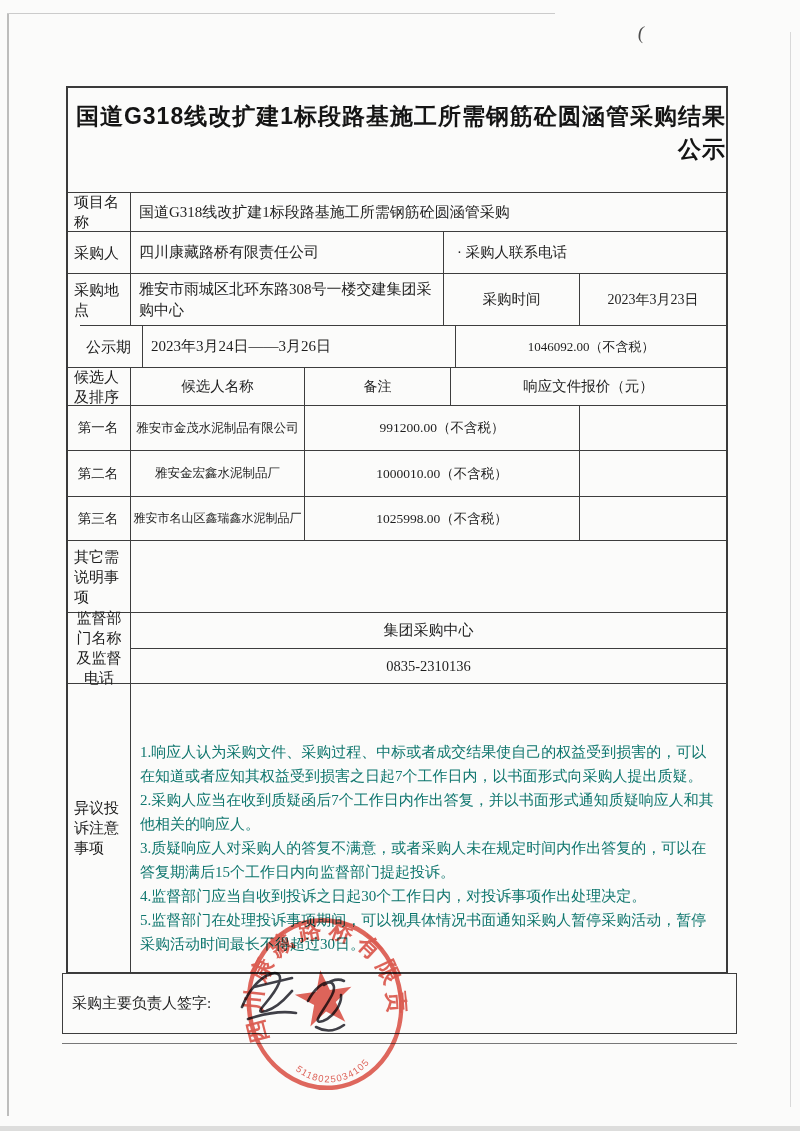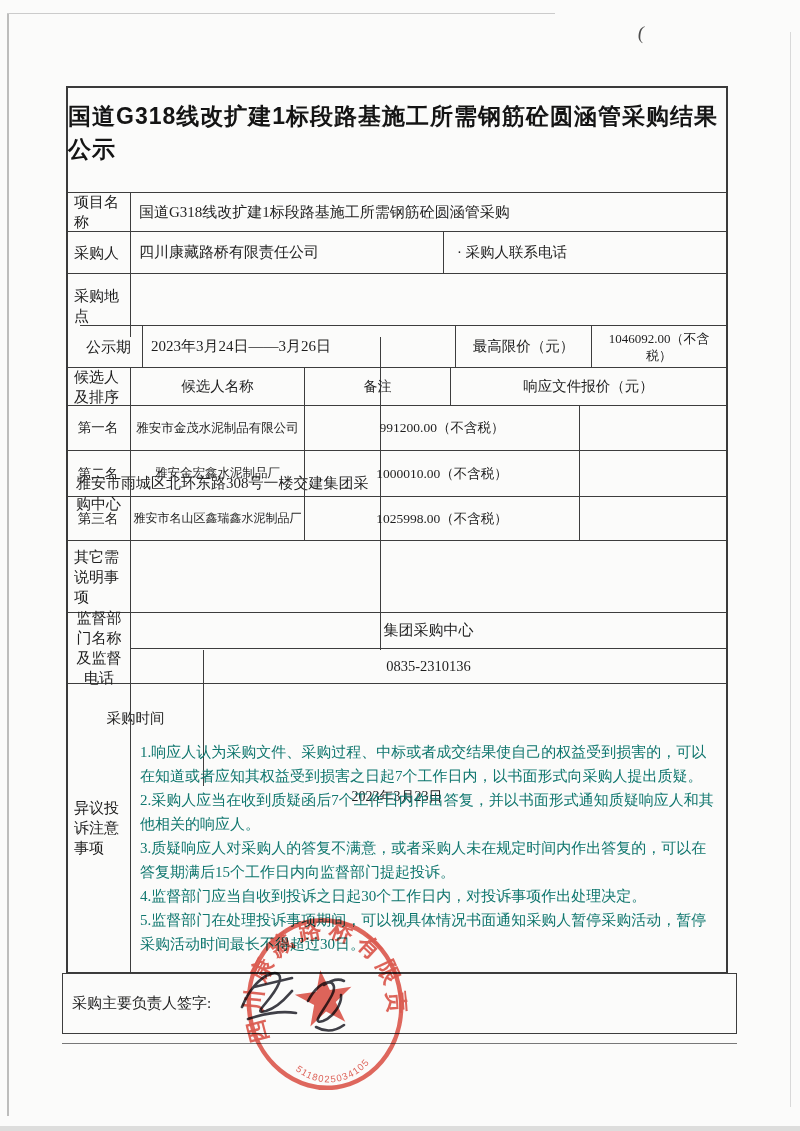--- a/index.html
+++ b/index.html
@@ -20,37 +20,37 @@
   }
   
   .doc {
     position:absolute; left:66px; top:86px; width:662px;
     border:2px solid #3a3a3a;
   }
   .row { display:flex; border-top:1.5px solid #3d3d3d; }
   .row:first-child { border-top:none; }
   .cell { border-right:1.5px solid #3d3d3d; display:flex; align-items:center; }
   .cell:last-child { border-right:none; }
-  .title-row { display:block; height:104px; text-align:left; padding-top:12px; }
+  .title-row { display:block; height:104px; text-align:right; padding-top:12px; }
   .title-line {
     font-family:"Liberation Sans","DejaVu Sans",sans-serif;
     font-weight:bold; font-size:23px; line-height:33px; letter-spacing:1px; color:#141414;
   }
   .label-cell {
     width:63px; flex:0 0 63px; padding:2px 4px 2px 6px;
     font-size:15px; line-height:20px; color:#202020;
   }
   .label-center { justify-content:center; text-align:center; padding-left:4px; }
   .value-cell { padding:3px 8px; font-size:15px; line-height:21px; }
   .w-value { width:313px; flex:0 0 313px; }
   .w-sub   { width:136px; flex:0 0 136px; justify-content:center; text-align:center; font-size:14.5px; padding:2px 4px; }
   .w-last  { flex:1 1 auto; justify-content:center; text-align:center; font-size:14px; padding:2px 6px; }
   .h-project { height:39px; }
   .h-purchaser { height:42px; }
-  .h-location { height:52px;flex-direction:column; }
+  .h-location { height:52px; }
   .h-publicity { height:42px;margin-left:12px; }
   .h-candhead { height:38px; }
   .h-cand1 { height:45px; }
   .h-cand2 { height:46px; }
   .h-cand3 { height:44px; }
   .h-other { height:72px; }
   .h-superv { height:71px; }
   .h-object { height:289px; }
   .price-cell { font-size:13px; line-height:17px; }
   .cand-rank { justify-content:center; text-align:right; font-size:13.5px; padding-left:2px; }
@@ -107,21 +107,20 @@
     <div class="row h-location">
       <div class="cell label-cell">采购地点</div>
       <div class="cell value-cell w-value">雅安市雨城区北环东路308号一楼交建集团采购中心</div>
       <div class="cell w-sub">采购时间</div>
       <div class="cell w-last">2023年3月23日</div>
     </div>
 
     <div class="row h-publicity">
       <div class="cell label-cell">公示期</div>
       <div class="cell value-cell w-value">2023年3月24日——3月26日</div>
-      <div class="cell w-sub">最高限价（元）</div>
       <div class="cell w-last price-cell">1046092.00（不含税）</div>
     </div>
 
     <div class="row h-candhead">
       <div class="cell label-cell">候选人及排序</div>
       <div class="cell cand-name" style="font-size:14.5px;">候选人名称</div>
       <div class="cell w-last">备注</div>
       <div class="cell cand-bid" style="font-size:14.5px;">响应文件报价（元）</div>
     </div>
 

